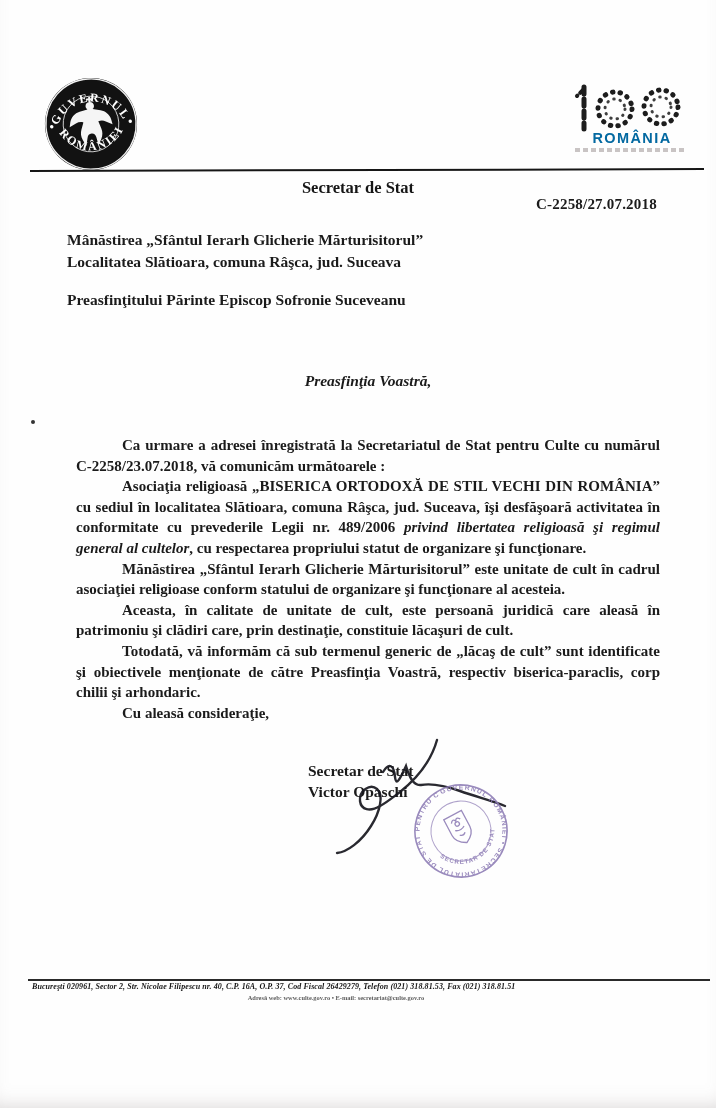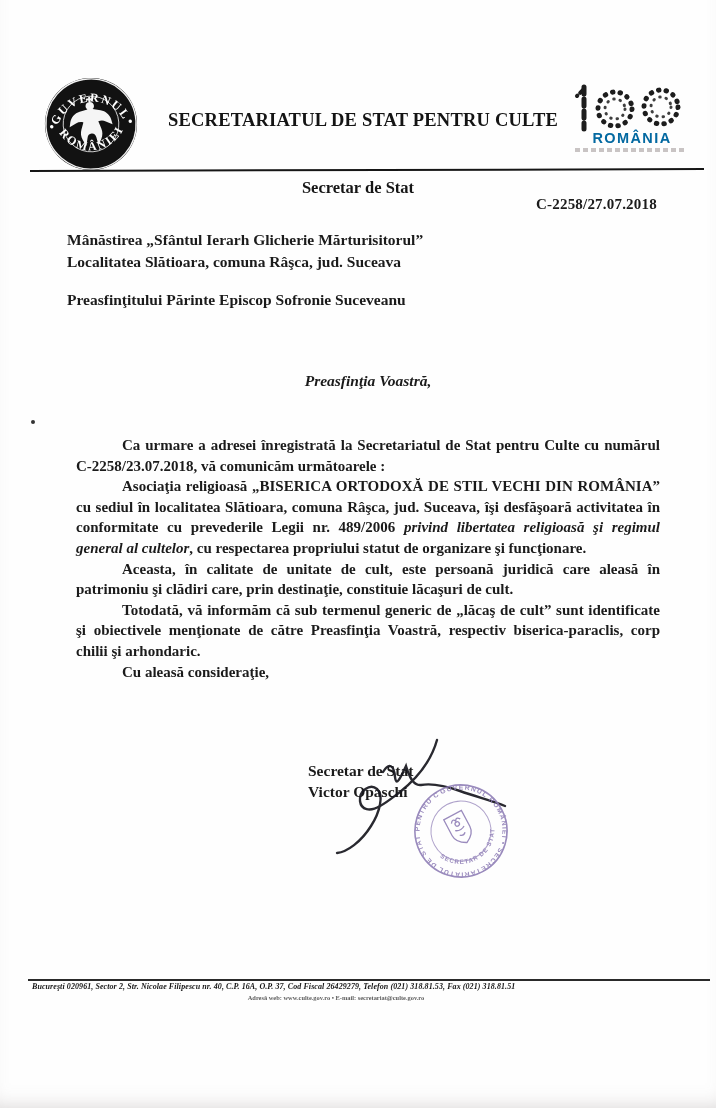--- a/index.html
+++ b/index.html
@@ -112,21 +112,20 @@
         <circle cx="91" cy="50" r="1.8" fill="#fff"></circle>
 
       <g fill="#f5f5f5">
         <path d="M50 27 c-2.6 0-4.4 1.8-4.4 4.2 0 1.5.7 2.6 1.7 3.4 l-8.2 1.9 c-5.2 1.2-9.4 5.3-10.5 10.5 l-1 4.8 6.8-3.4 c2.6-1.3 5.3-1.5 7.8-.6 l-2.6 7.6 c-1.2 3.5-1 7.3.7 10.6 l3.3 6.6 1.8-8.4 c.6-2.6 1.9-4.2 4.6-4.2 2.7 0 4 1.6 4.6 4.2 l1.8 8.4 3.3-6.6 c1.7-3.3 1.9-7.1.7-10.6 l-2.6-7.6 c2.5-.9 5.2-.7 7.8.6 l6.8 3.4-1-4.8 c-1.1-5.2-5.3-9.3-10.5-10.5 l-8.2-1.9 c1-.8 1.7-1.9 1.7-3.4 0-2.4-1.8-4.2-4.4-4.2 z"></path>
         <rect x="48.9" y="21.5" width="2.2" height="6" rx="1"></rect>
         <rect x="46.4" y="23.2" width="7.2" height="2" rx="1"></rect>
       </g>
     </svg>
   </div>
 
-  <div class="letterhead-title">SECRETARIATUL DE STAT PENTRU CULTE</div>
 
   <div class="centenary">
     <svg viewBox="0 0 126 50" width="126" height="50" aria-hidden="true">
       <g stroke="#1d1d1d" fill="none" stroke-linecap="round">
         <line x1="14" y1="8" x2="8" y2="14" stroke-width="4" stroke-dasharray="4 4"></line>
         <line x1="15" y1="5" x2="15" y2="47" stroke-width="5" stroke-dasharray="7 5"></line>
         <circle cx="46" cy="27" r="17" stroke-width="5" stroke-dasharray="0.5 7.2"></circle>
         <circle cx="46" cy="27" r="10" stroke-width="3" stroke-dasharray="0.5 6" opacity=".85"></circle>
         <circle cx="92" cy="25" r="17" stroke-width="5" stroke-dasharray="0.5 7.2"></circle>
         <circle cx="92" cy="25" r="10" stroke-width="3" stroke-dasharray="0.5 6" opacity=".85"></circle>
@@ -147,20 +146,21 @@
     <div class="loc">Localitatea Slătioara, comuna Râşca, jud. Suceava</div>
   </div>
 
   <div class="recipient">Preasfinţitului Părinte Episcop Sofronie Suceveanu</div>
 
   <div class="salutation">Preasfinţia Voastră,</div>
 
   <div class="letter-body">
       <p><span>Ca urmare a adresei înregistrată la Secretariatul de Stat pentru Culte cu numărul C-2258/23.07.2018, vă comunicăm următoarele :</span></p>
       <p><span>Asociaţia religioasă „BISERICA ORTODOXĂ DE STIL VECHI DIN ROMÂNIA” cu sediul în localitatea Slătioara, comuna Râşca, jud. Suceava, îşi desfăşoară activitatea în conformitate cu prevederile Legii nr. 489/2006 </span><span class="it">privind libertatea religioasă şi regimul general al cultelor</span><span>, cu respectarea propriului statut de organizare şi funcţionare.</span></p>
+      <p><span>Mănăstirea „Sfântul Ierarh Glicherie Mărturisitorul” este unitate de cult în cadrul asociaţiei religioase conform statului de organizare şi funcţionare al acesteia.</span></p>
       <p><span>Aceasta, în calitate de unitate de cult, este persoană juridică care aleasă în patrimoniu şi clădiri care, prin destinaţie, constituie lăcaşuri de cult.</span></p>
       <p><span>Totodată, vă informăm că sub termenul generic de „lăcaş de cult” sunt identificate şi obiectivele menţionate de către Preasfinţia Voastră, respectiv biserica-paraclis, corp chilii şi arhondaric.</span></p>
       <p><span>Cu aleasă consideraţie,</span></p>
     </div>
 
   <div class="speck"></div>
 
   <div class="sig-block">
     <div>Secretar de Stat</div>
     <div>Victor Opaschi</div>

